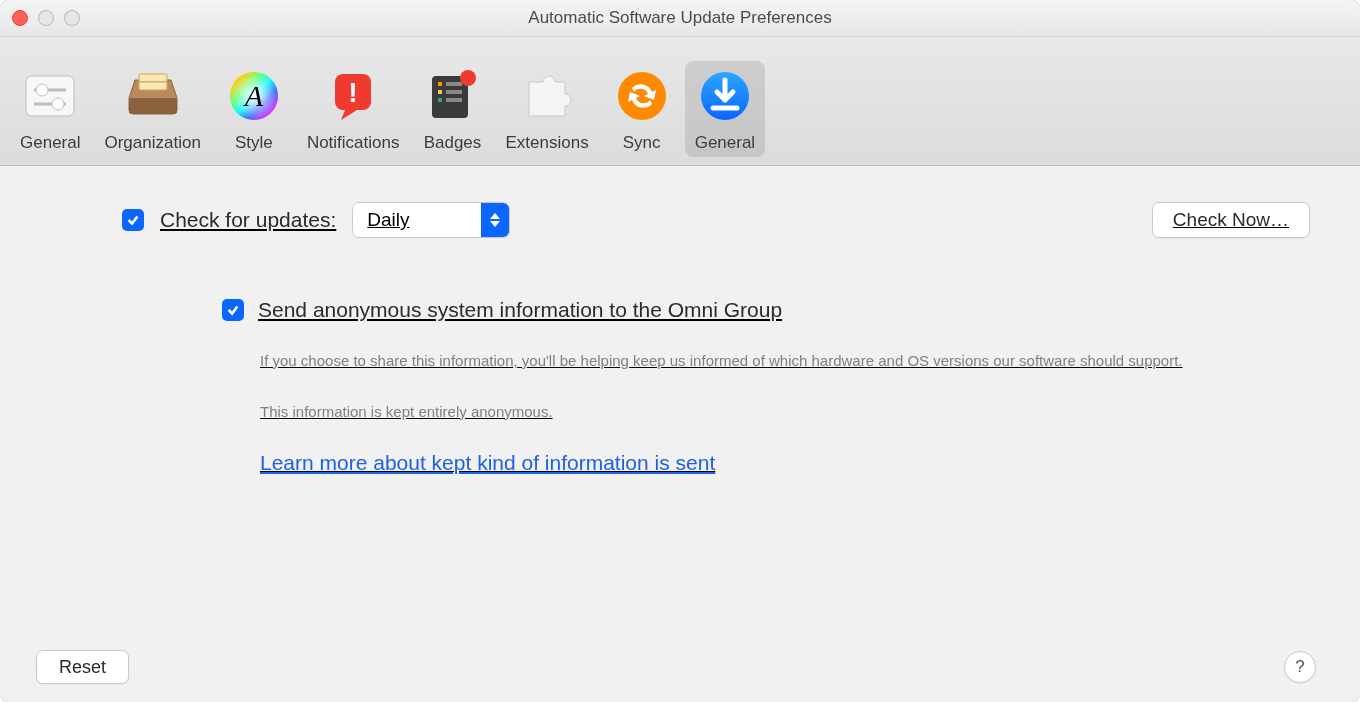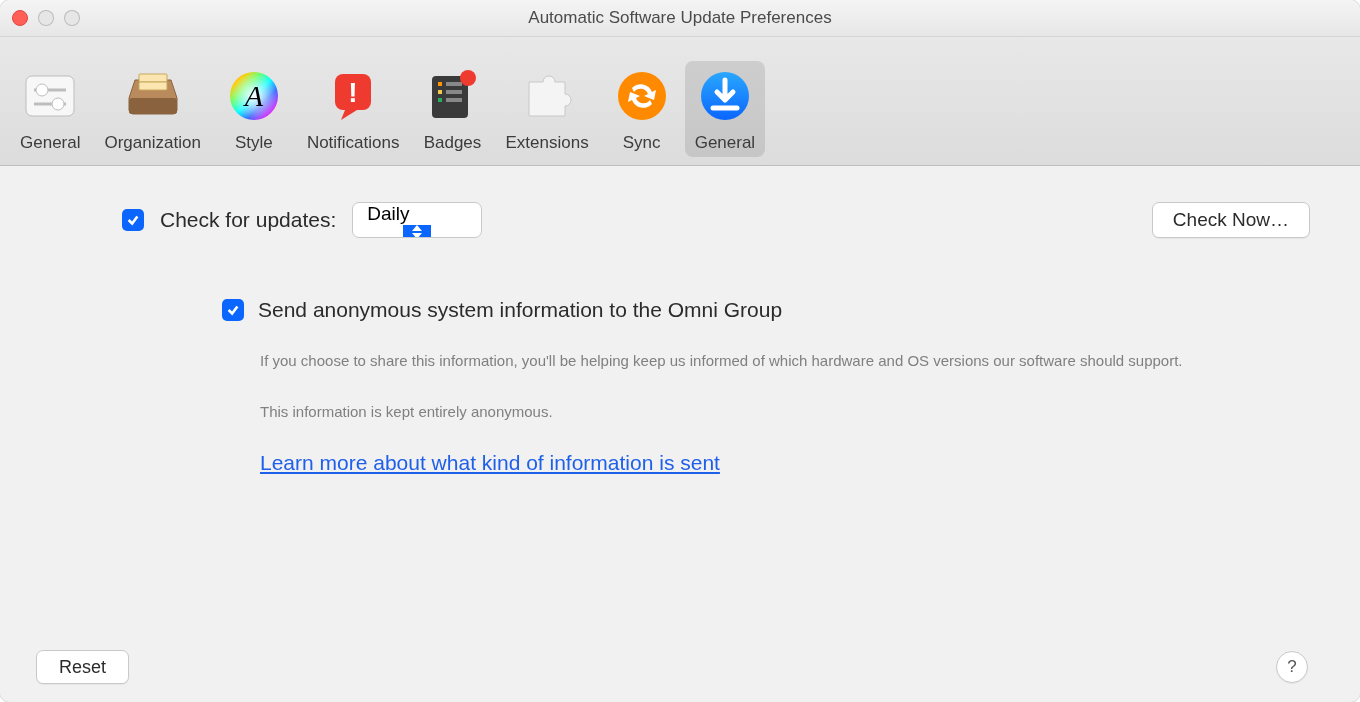--- a/index.html
+++ b/index.html
@@ -26,42 +26,42 @@
 
   
   .toolbar{display:flex;align-items:flex-end;height:120px;padding:0 8px 8px 8px;background:linear-gradient(#e8e8e8,#dcdcdc);border-bottom:1px solid #bdbdbd;}
   .tbitem{display:flex;flex-direction:column;align-items:center;justify-content:flex-end;padding:6px 10px 4px 10px;border-radius:8px;margin:0 2px;cursor:default;}
   .tbitem.selected{background:rgba(0,0,0,.1);}
   .tbitem .lbl{font-size:17px;color:#3c3c3c;margin-top:8px;}
   .ico{width:58px;height:58px;display:flex;align-items:center;justify-content:center;}
   .ico svg{width:56px;height:56px;}
 
   
-  .content{padding:36px 50px 0 50px;height:calc(100% - 36px - 120px - 70px);box-sizing:border-box;}
+  .content{padding:36px 50px 0 50px;height:calc(100% - 36px - 120px - 70px);box-sizing:border-box;text-decoration:underline;}
   .row{display:flex;align-items:center;gap:16px;}
   .check{width:22px;height:22px;border-radius:5px;background:var(--blue);display:flex;align-items:center;justify-content:center;flex:0 0 auto;}
   .check svg{width:14px;height:14px;stroke:#fff;stroke-width:3;fill:none;}
   .lbl-main{font-size:21px;color:var(--text);}
-  .select{display:flex;align-items:center;height:34px;border:1px solid var(--border);border-radius:7px;overflow:hidden;background:#fff;flex-direction:column;}
+  .select{display:flex;align-items:center;height:34px;border:1px solid var(--border);border-radius:7px;overflow:hidden;background:#fff;}
   .select .sv{padding:0 14px;font-size:19px;min-width:100px;}
   .select .caret{width:28px;height:100%;background:var(--blue);display:flex;flex-direction:column;align-items:center;justify-content:center;gap:2px;}
   .caret svg{width:10px;height:6px;fill:#fff;}
   .btn{height:34px;padding:0 20px;border:1px solid var(--border);border-radius:7px;background:#fff;font-size:19px;color:#2b2b2b;display:flex;align-items:center;box-shadow:0 1px 1px rgba(0,0,0,.05);}
   .row1{margin-left:72px;justify-content:space-between;}
   .row1 .left{display:flex;align-items:center;gap:16px;}
 
   .section{margin:60px 0 0 172px;max-width:970px;}
   .opt{display:flex;align-items:center;gap:14px;margin-bottom:28px;text-align:center;}
   .opt .txt{font-size:21px;color:var(--text);}
   .descr{font-size:15px;color:var(--muted);line-height:1.5;margin-left:38px;}
   .descr p{margin:0 0 28px 0;}
   .link{color:var(--link);text-decoration:underline;font-size:21px;margin-left:38px;cursor:pointer;}
 
   
-  .footer{position:absolute;left:0;right:16px;bottom:0;height:70px;display:flex;align-items:center;justify-content:space-between;padding:0 36px;}
+  .footer{position:absolute;left:0;right:8px;bottom:0;height:70px;display:flex;align-items:center;justify-content:space-between;padding:0 36px;}
   .help{width:30px;height:30px;border-radius:50%;border:1px solid var(--border);background:#fff;display:flex;align-items:center;justify-content:center;font-size:17px;color:#555;box-shadow:0 1px 1px rgba(0,0,0,.05);}
 </style>
 </head>
 <body>
 
 <div class="window">
 
   <div class="titlebar">
     <div class="traffic">
       <div class="tl close"></div>
@@ -225,21 +225,21 @@
           <svg viewBox="0 0 16 16">
               <polyline points="3,8 7,12 13,4"></polyline>
             </svg>
         </div>
         <span class="txt">Send anonymous system information to the Omni Group</span>
       </div>
       <div class="descr">
         <p>If you choose to share this information, you'll be helping keep us informed of which hardware and OS versions our software should support.</p>
         <p>This information is kept entirely anonymous.</p>
       </div>
-      <a class="link">Learn more about what kind of information is sent</a>
+      <a class="link">Learn more about kept kind of information is sent</a>
     </div>
 
   </div>
 
   <div class="footer">
     <div class="btn" style="height:32px;font-size:18px;padding:0 22px;">
       <span>Reset</span>
     </div>
     <div class="help">
       <span>?</span>

